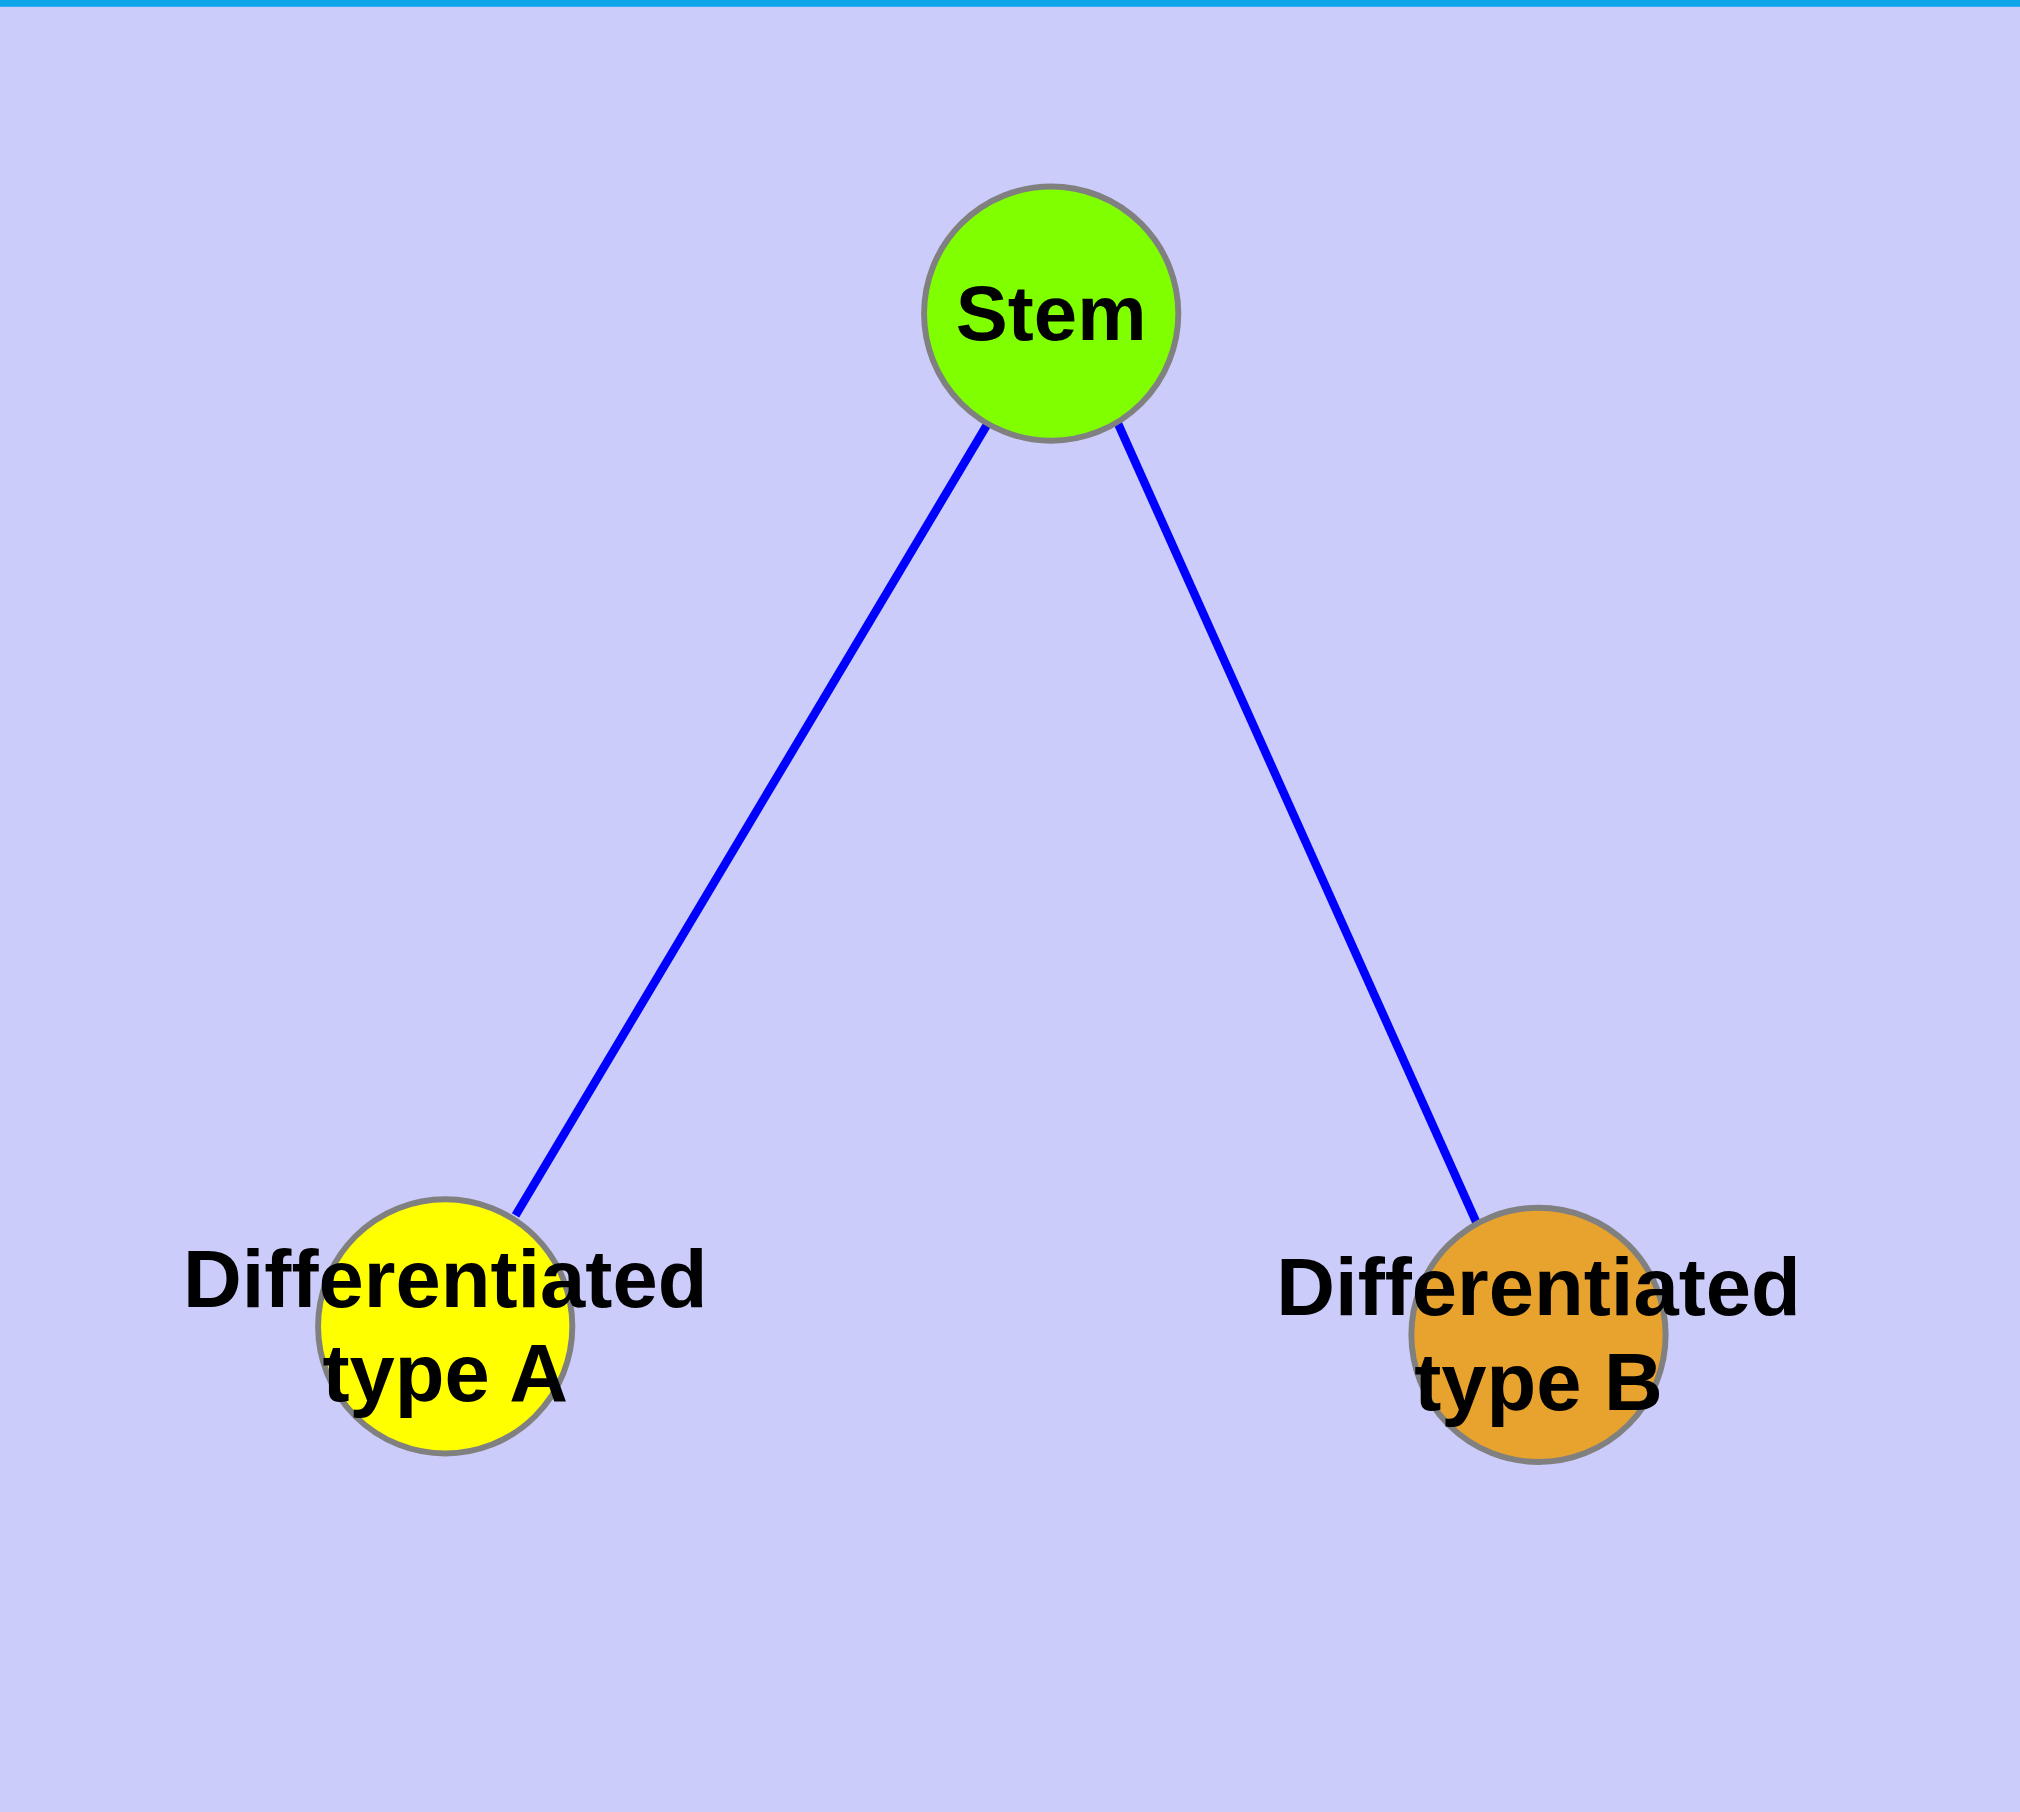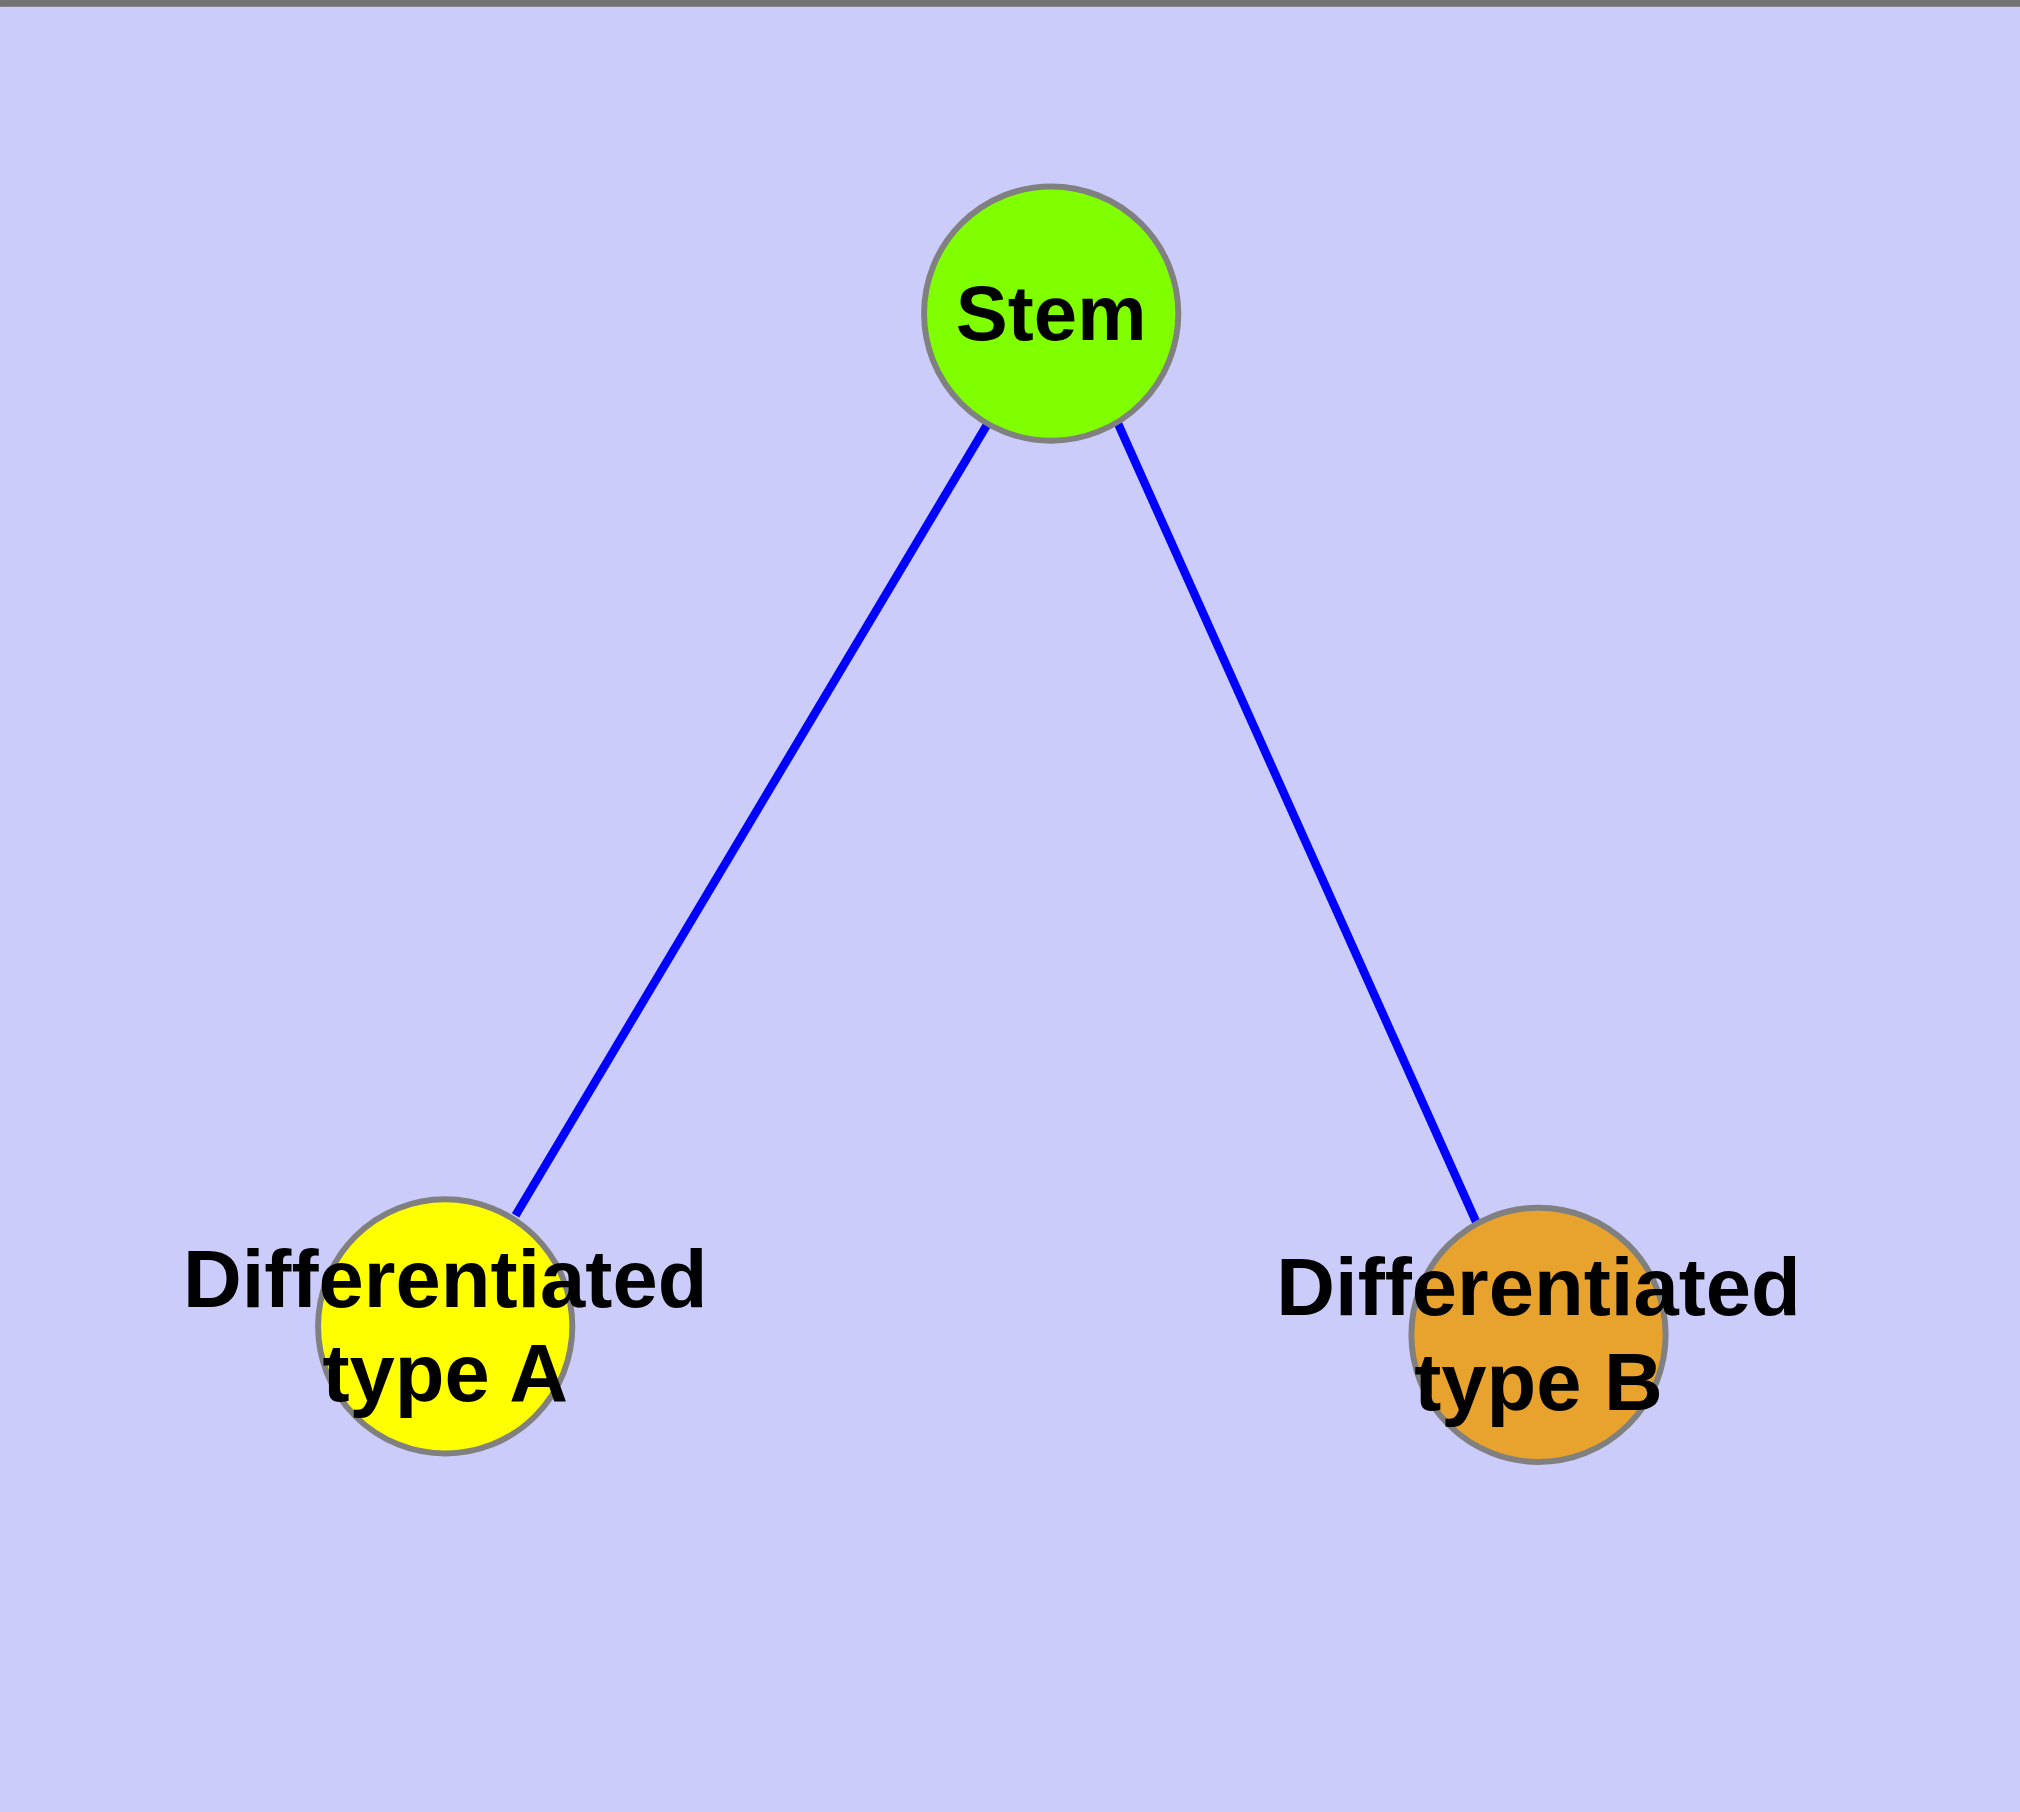--- a/index.html
+++ b/index.html
@@ -34,21 +34,21 @@
     font-weight: bold;
     fill: #000000;
     text-anchor: middle;
     font-family: "Liberation Sans", sans-serif;
     paint-order: normal;
   }
 </style>
 </head>
 <body>
 
-<div id="canvas" style="width: 2021px; height: 1812px; background: #737373;">
+<div id="canvas" style="width: 2021px; height: 1812px; background: #0ea5e9;">
 
   <div id="plot-bg" style="background: rgb(204, 204, 250);"></div>
 
   <svg id="graph-svg" viewBox="0 0 2384 2138" xmlns="http://www.w3.org/2000/svg">
 
     <rect id="bg-rect" x="0" y="8" width="2384" height="2130" fill="#ccccfa"></rect>
 
     <g id="edges-group">
       <line id="edge-0" x1="1165" y1="500" x2="608" y2="1434" stroke="#0000ff" stroke-width="10" stroke-linecap="butt"></line>
       <line id="edge-1" x1="1318" y1="498" x2="1742" y2="1443" stroke="#0000ff" stroke-width="10" stroke-linecap="butt"></line>

